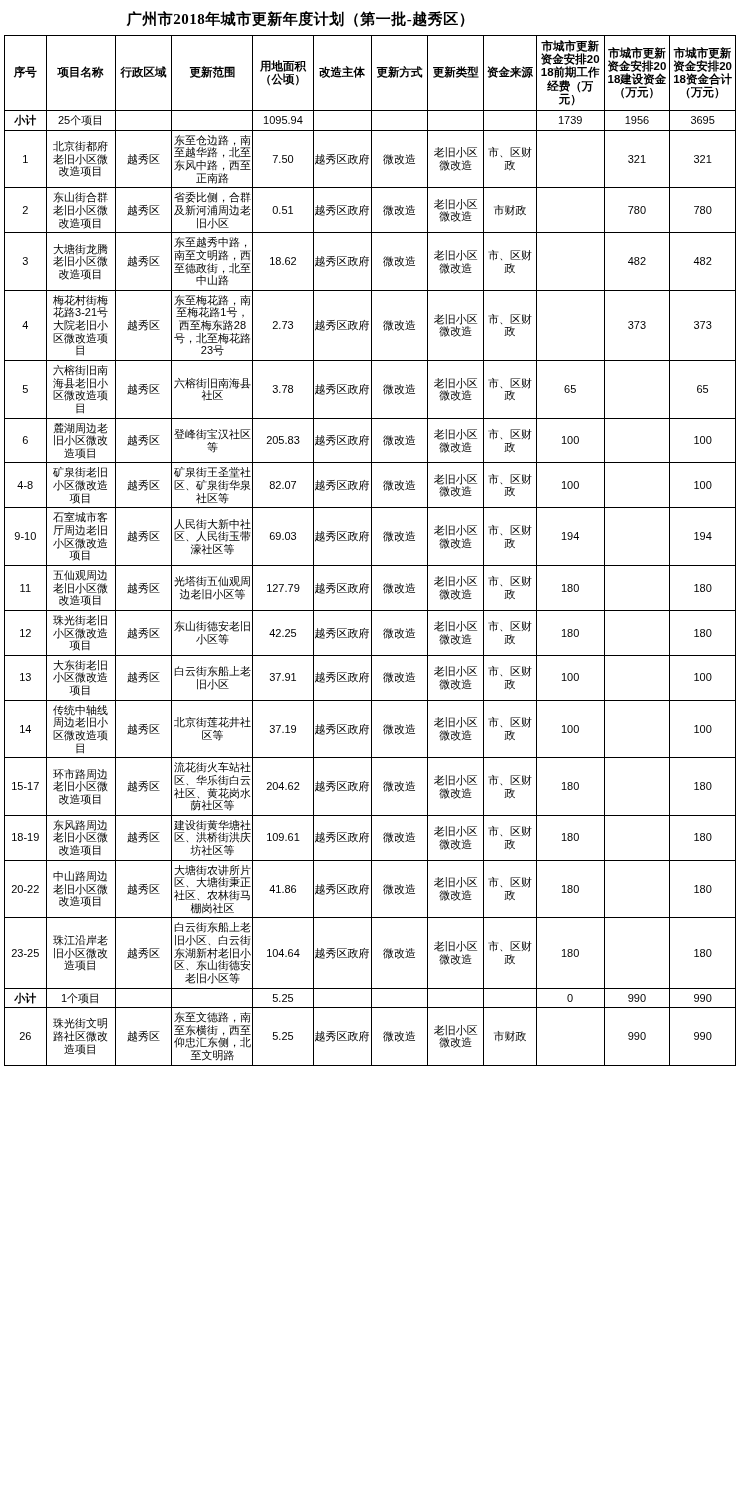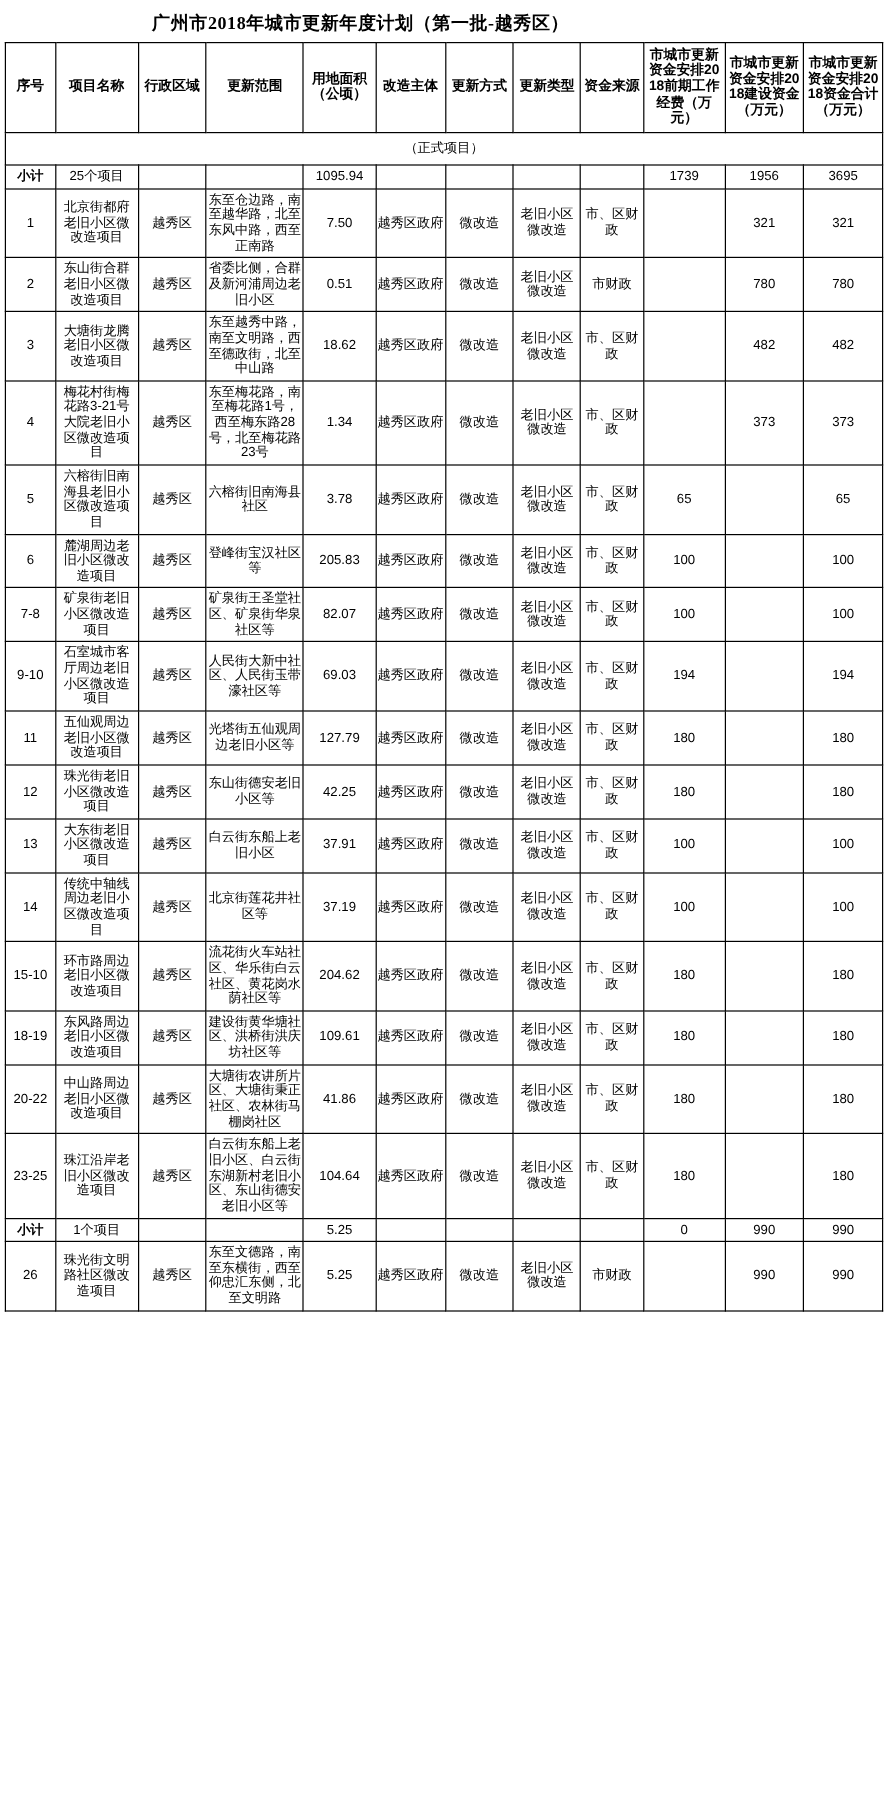--- a/index.html
+++ b/index.html
@@ -107,23 +107,20 @@
         <th>改造主体</th>
         <th>更新方式</th>
         <th>更新类型</th>
         <th>资金来源</th>
         <th>市城市更新资金安排2018前期工作经费（万元）</th>
         <th>市城市更新资金安排2018建设资金（万元）</th>
         <th>市城市更新资金安排2018资金合计（万元）</th>
       </tr>
     </thead>
     <tbody id="tbody">
-        <tr class="sec-row">
-          <td colspan="12">（正式项目）</td>
-        </tr>
         <tr class="subtotal">
           <td class="label">小计</td>
           <td>25个项目</td>
           <td></td>
           <td></td>
           <td>1095.94</td>
           <td></td>
           <td></td>
           <td></td>
           <td></td>
@@ -171,21 +168,21 @@
           <td>市、区财政</td>
           <td></td>
           <td>482</td>
           <td>482</td>
         </tr>
         <tr>
           <td>4</td>
           <td class="cell-name">梅花村街梅花路3-21号大院老旧小区微改造项目</td>
           <td>越秀区</td>
           <td class="cell-name">东至梅花路，南至梅花路1号，西至梅东路28号，北至梅花路23号</td>
-          <td>1.34</td>
+          <td>2.73</td>
           <td>越秀区政府</td>
           <td>微改造</td>
           <td>老旧小区微改造</td>
           <td>市、区财政</td>
           <td></td>
           <td>373</td>
           <td>373</td>
         </tr>
         <tr>
           <td>5</td>
@@ -209,21 +206,21 @@
           <td>205.83</td>
           <td>越秀区政府</td>
           <td>微改造</td>
           <td>老旧小区微改造</td>
           <td>市、区财政</td>
           <td>100</td>
           <td></td>
           <td>100</td>
         </tr>
         <tr>
-          <td>7-8</td>
+          <td>4-8</td>
           <td class="cell-name">矿泉街老旧小区微改造项目</td>
           <td>越秀区</td>
           <td class="cell-name">矿泉街王圣堂社区、矿泉街华泉社区等</td>
           <td>82.07</td>
           <td>越秀区政府</td>
           <td>微改造</td>
           <td>老旧小区微改造</td>
           <td>市、区财政</td>
           <td>100</td>
           <td></td>
@@ -293,21 +290,21 @@
           <td>37.19</td>
           <td>越秀区政府</td>
           <td>微改造</td>
           <td>老旧小区微改造</td>
           <td>市、区财政</td>
           <td>100</td>
           <td></td>
           <td>100</td>
         </tr>
         <tr>
-          <td>15-10</td>
+          <td>15-17</td>
           <td class="cell-name">环市路周边老旧小区微改造项目</td>
           <td>越秀区</td>
           <td class="cell-name">流花街火车站社区、华乐街白云社区、黄花岗水荫社区等</td>
           <td>204.62</td>
           <td>越秀区政府</td>
           <td>微改造</td>
           <td>老旧小区微改造</td>
           <td>市、区财政</td>
           <td>180</td>
           <td></td>

